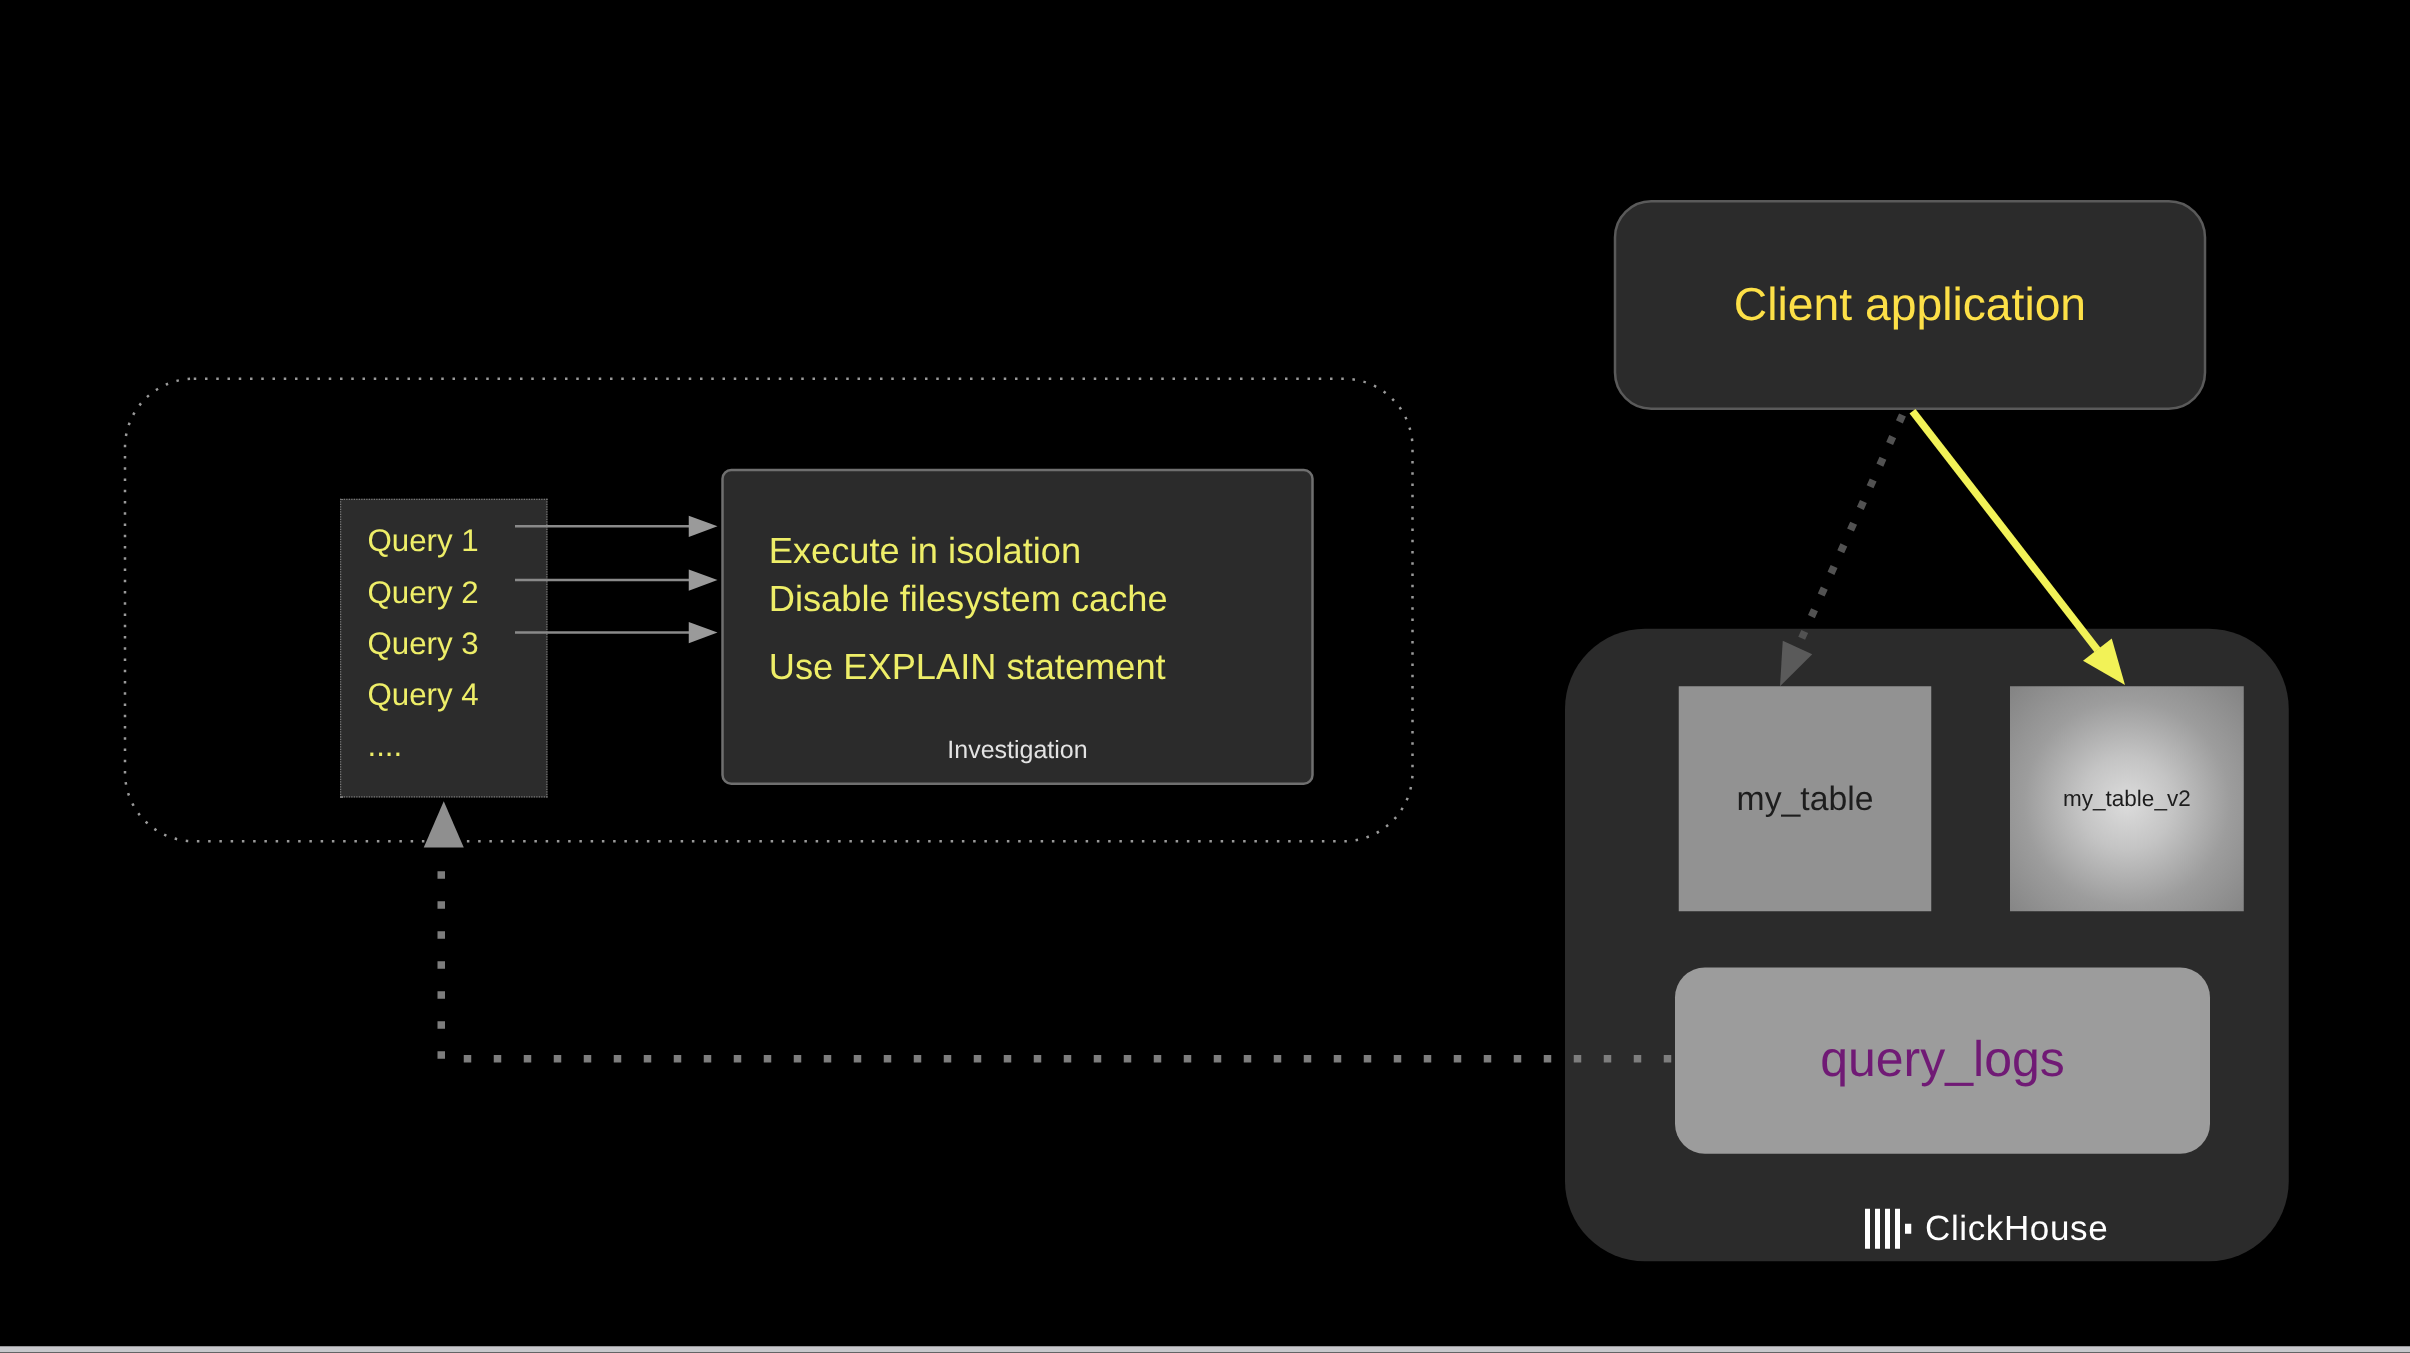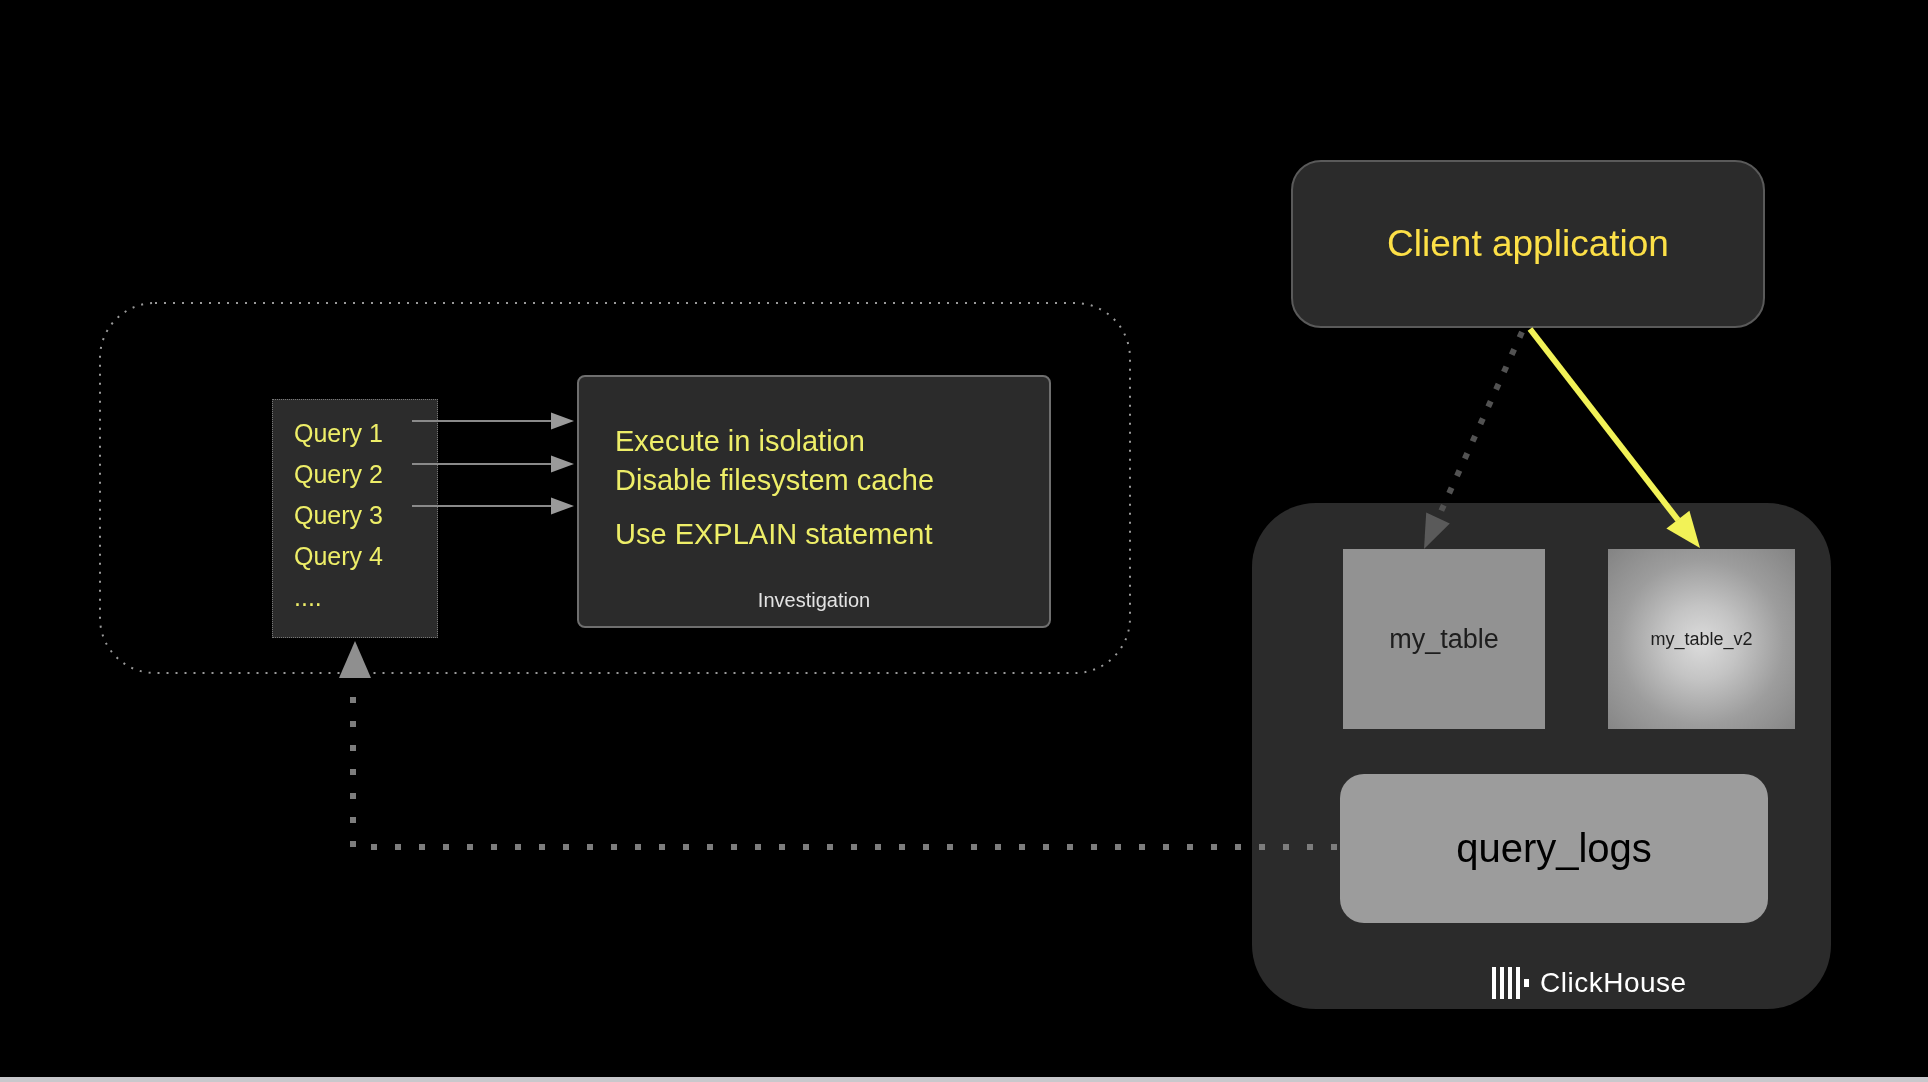--- a/index.html
+++ b/index.html
@@ -57,21 +57,21 @@
   }
   .my-table-v2{
     left:1608px;top:549px;width:187px;height:180px;
     background:radial-gradient(circle at 50% 52%, #dcdcdc 0%, #c4c4c4 28%, #9d9d9d 62%, #838383 100%);
     font-size:18px;
   }
   .query-logs{
     left:1340px;top:774px;width:428px;height:149px;
     background:#9c9c9c;border-radius:24px;
     display:flex;align-items:center;justify-content:center;
-    font-size:40px;color:#000000;
+    font-size:40px;color:#701a75;
   }
   .ch-logo{
     left:1468px;top:964px;height:38px;display:flex;align-items:center;gap:9px;padding-left:24px;
   }
   .ch-logo .brand{font-size:28px;font-weight:500;color:#fff;letter-spacing:.5px;}
 
   
   .overlay{left:0;top:0;width:1928px;height:1082px;pointer-events:none;}
 
   

